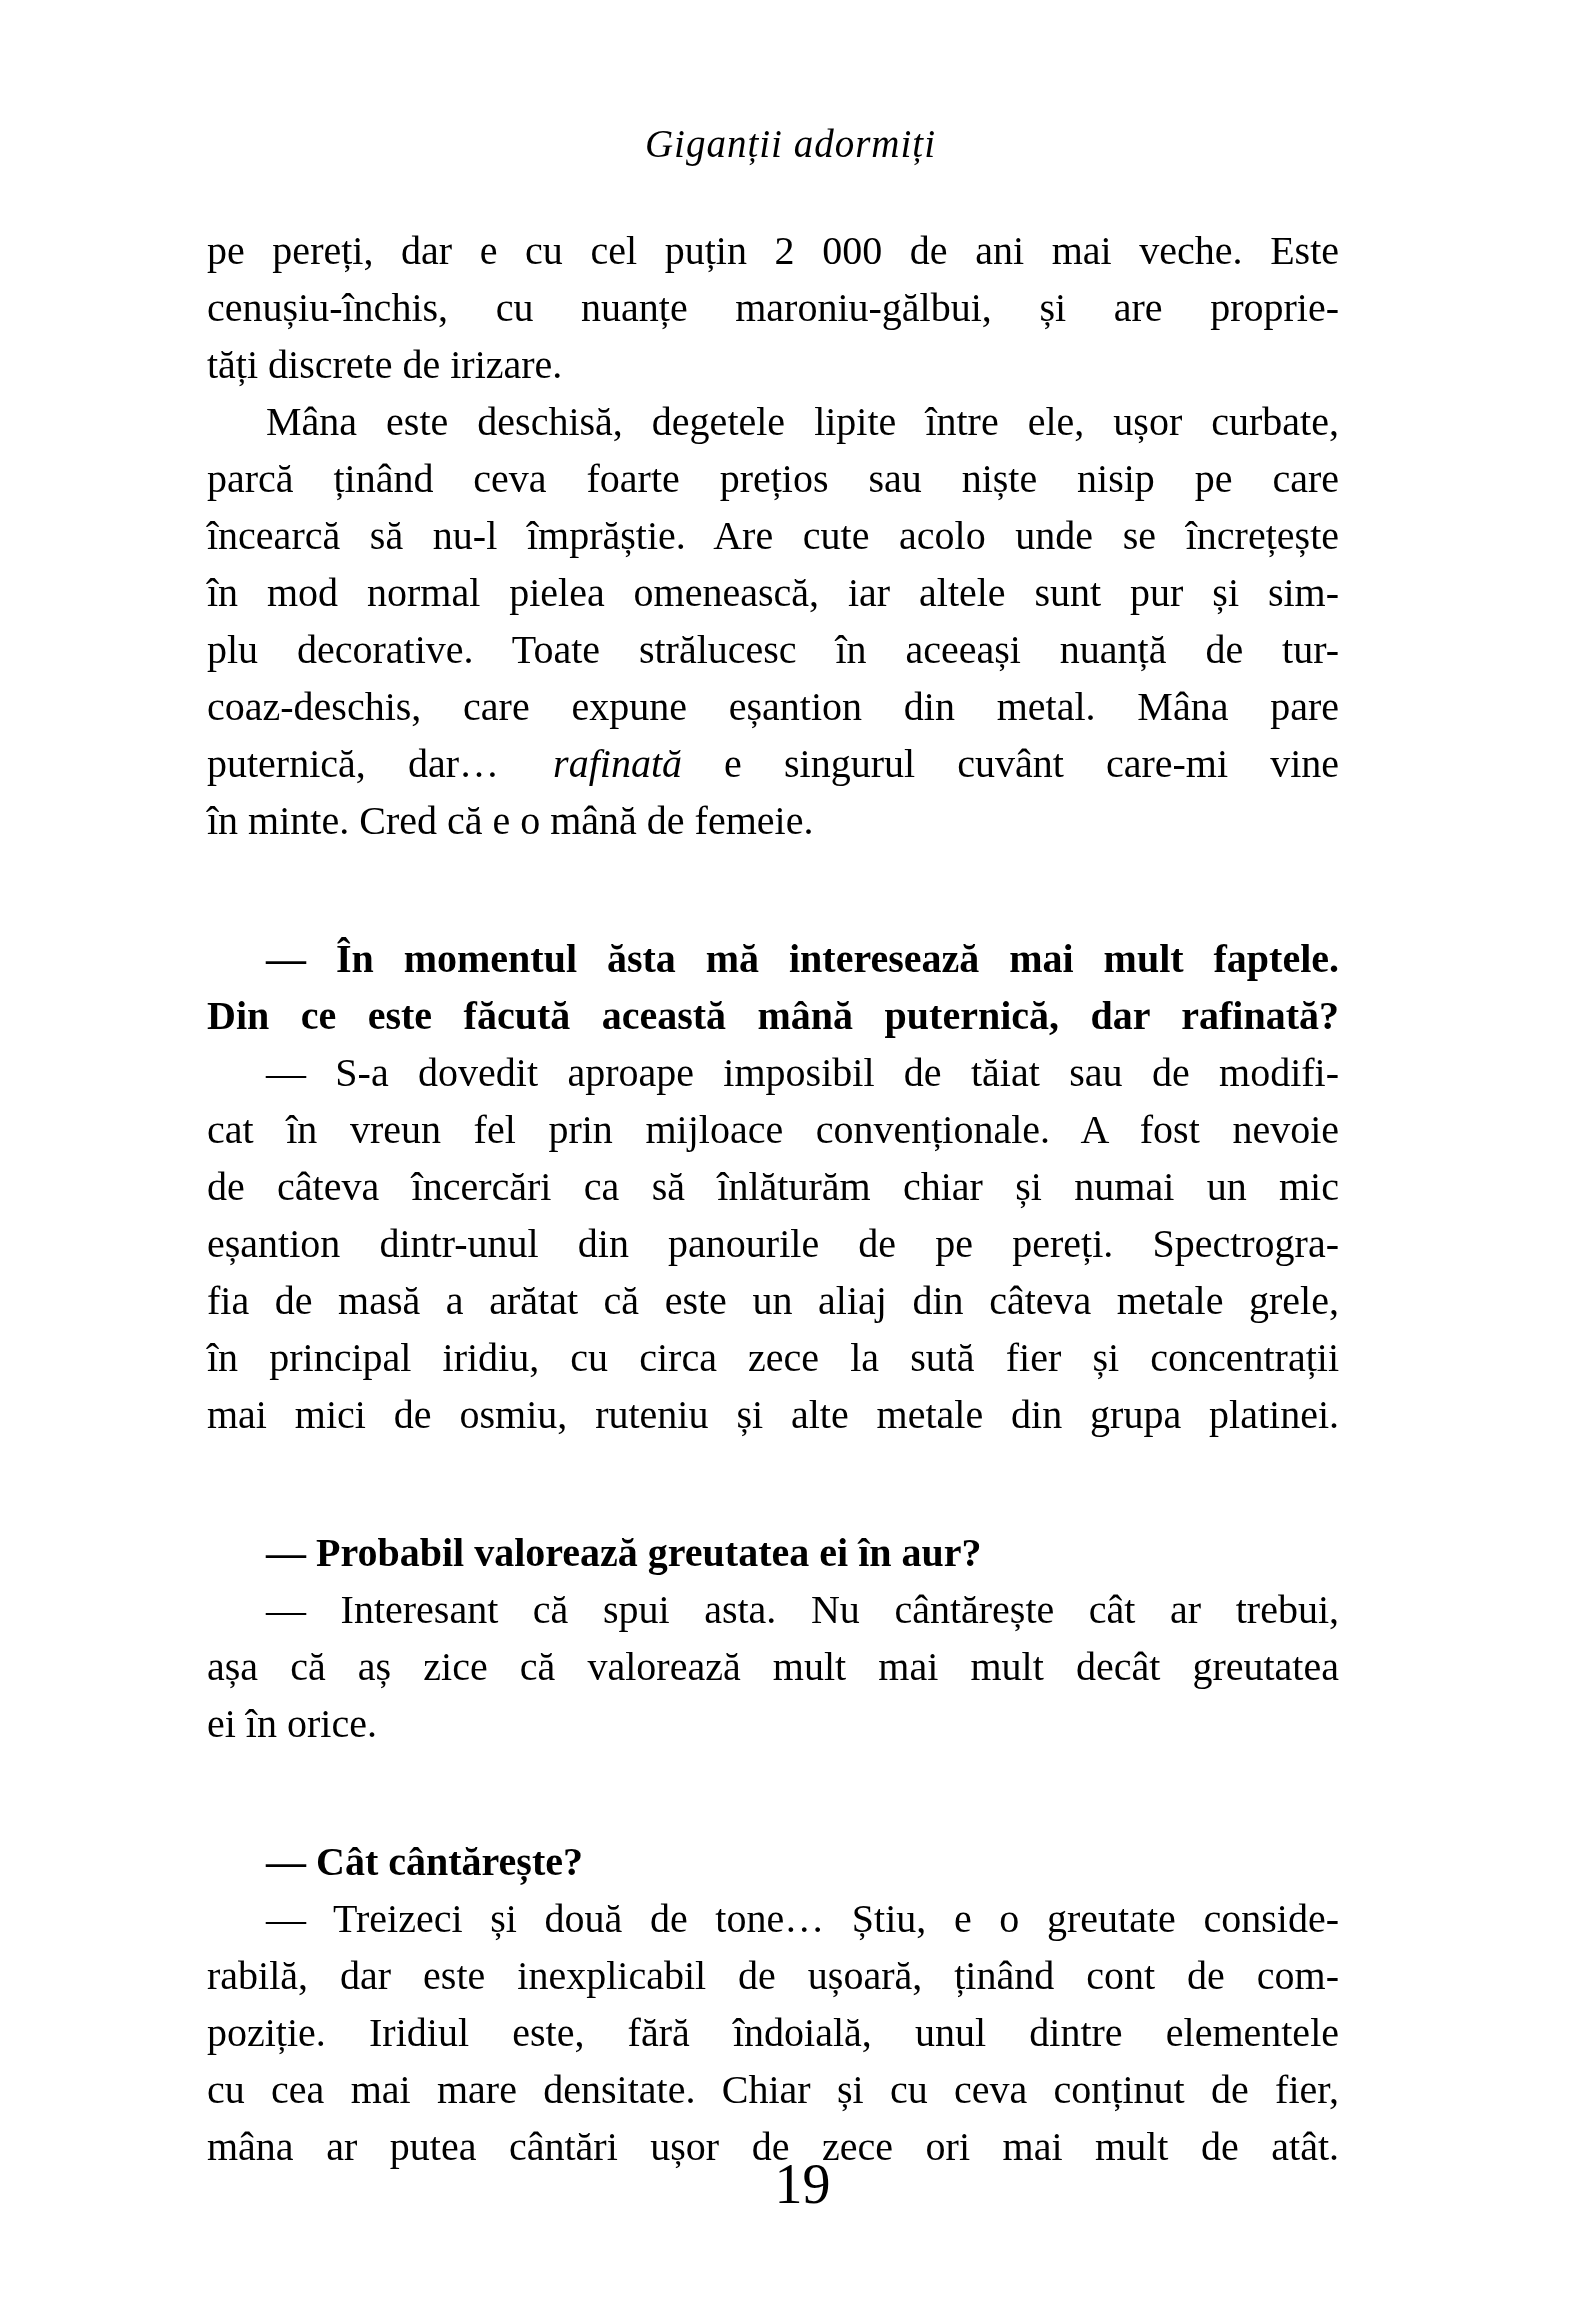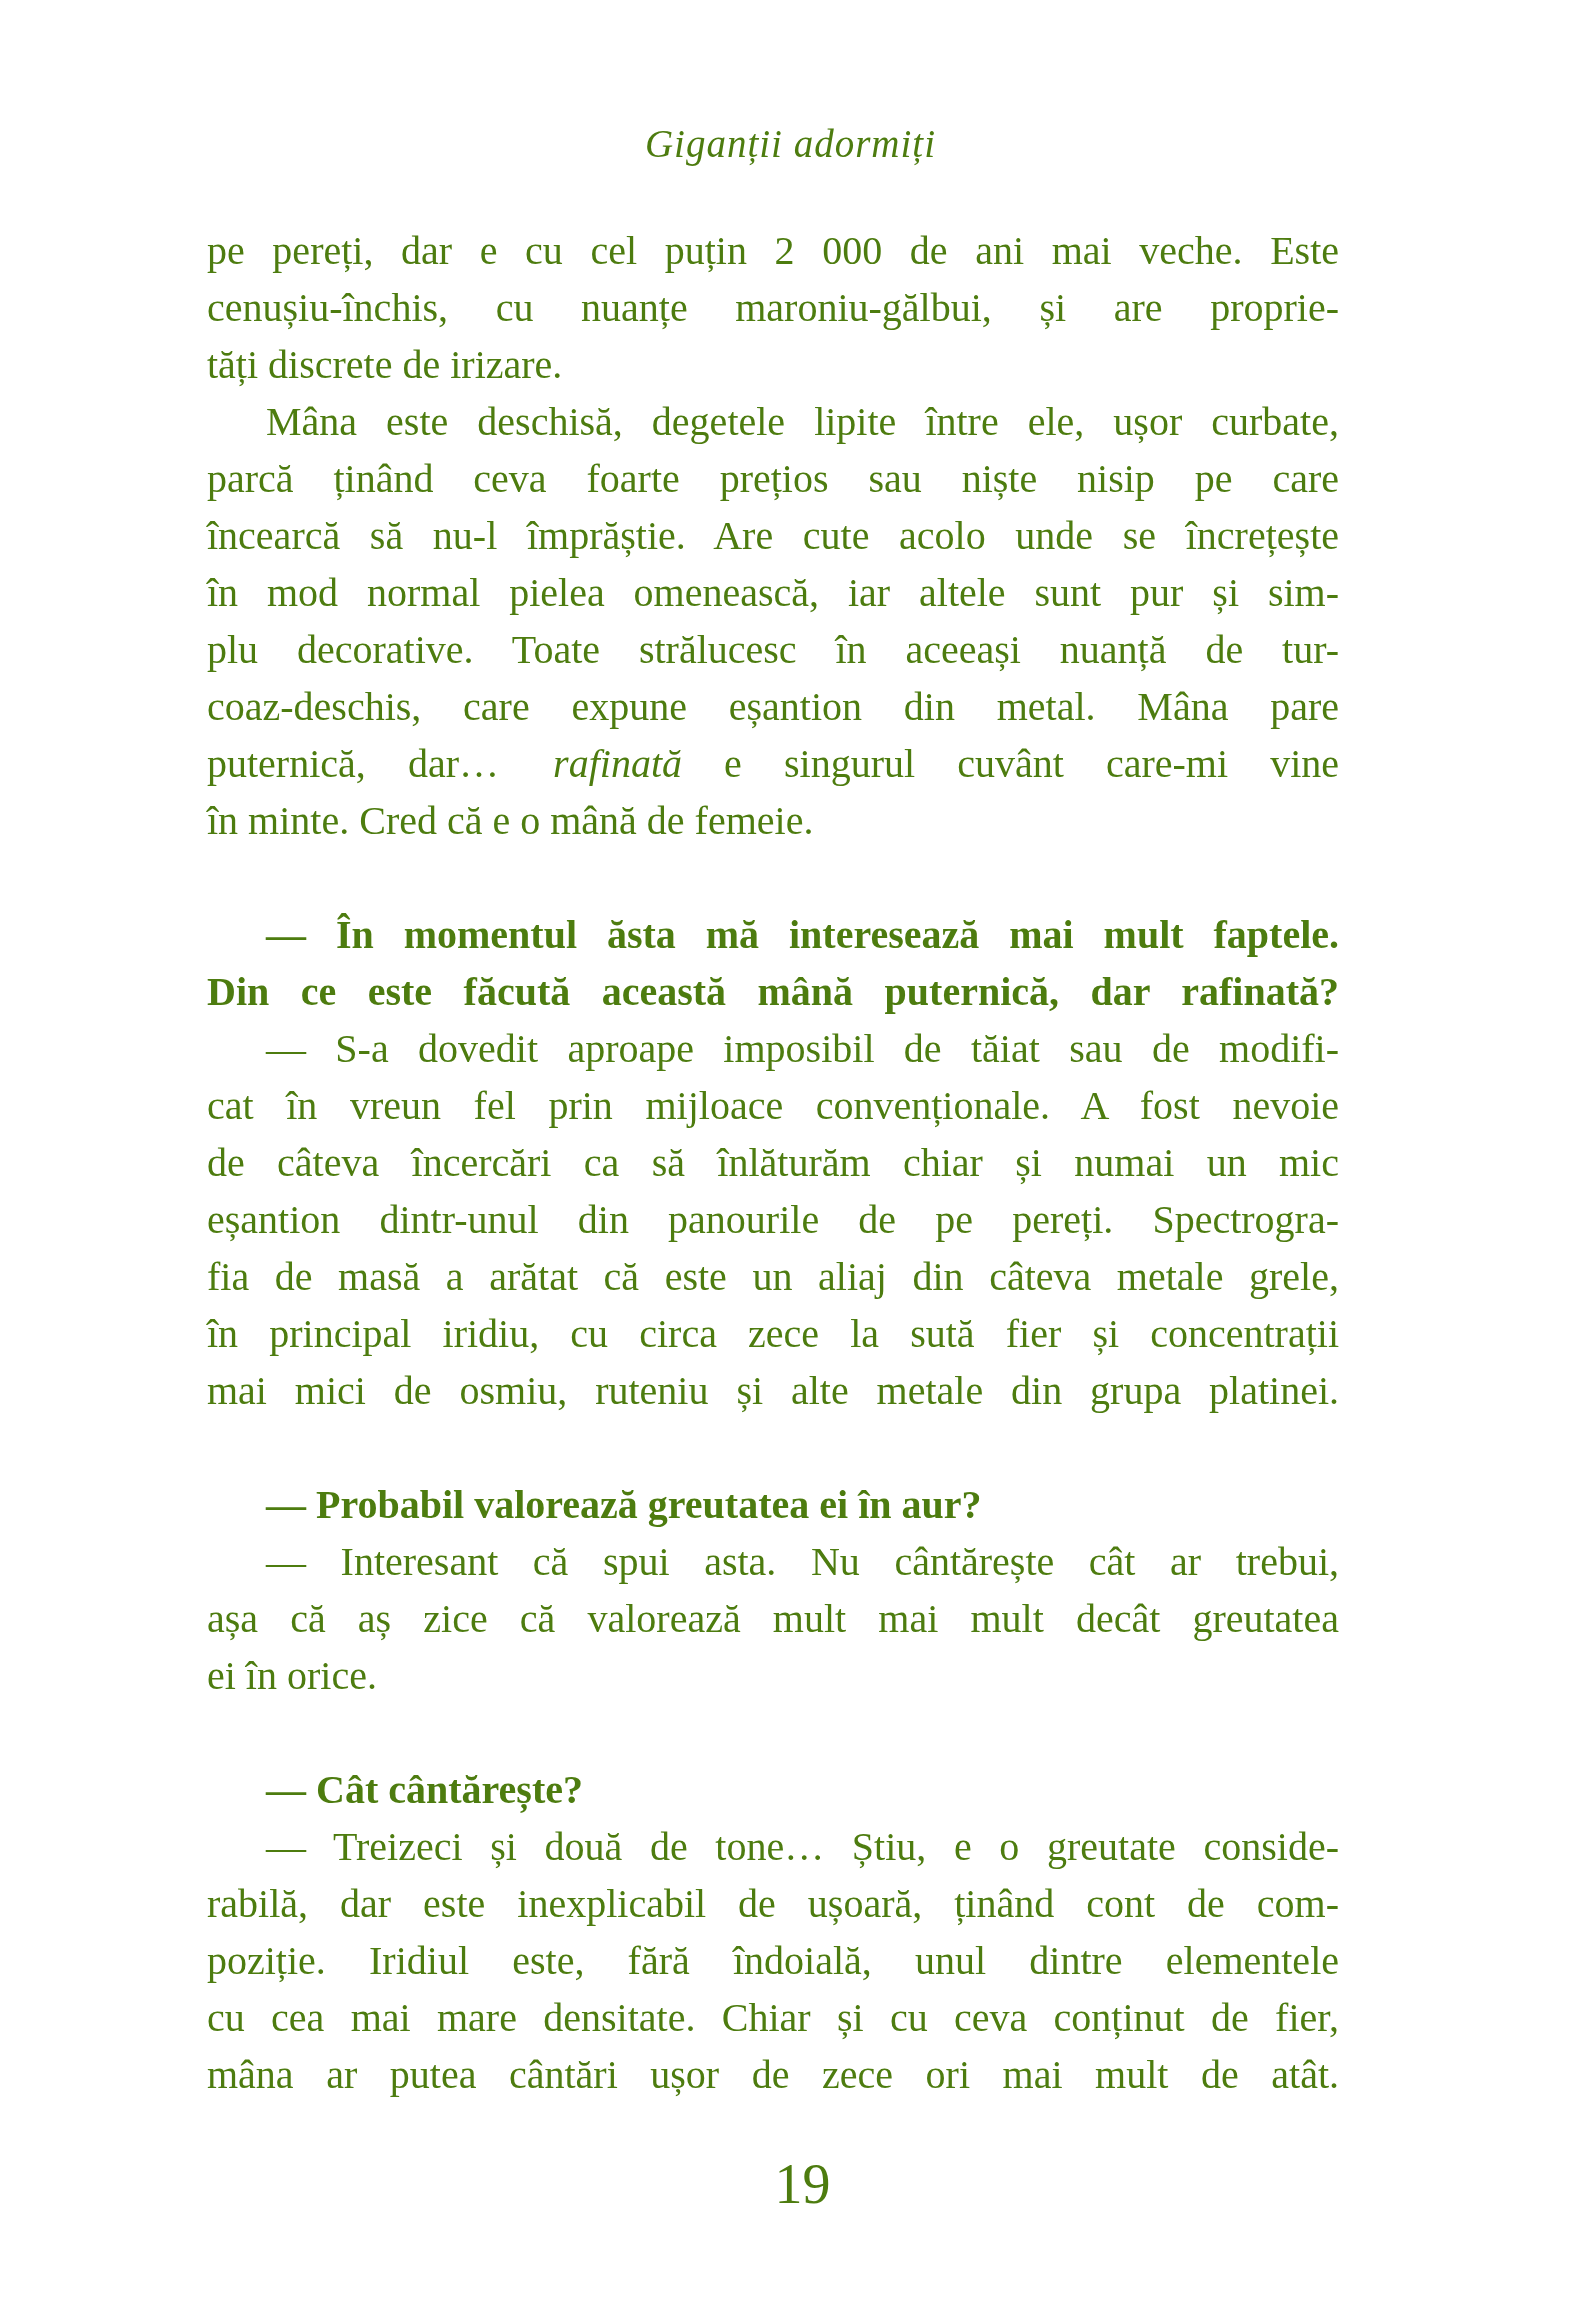--- a/index.html
+++ b/index.html
@@ -3,21 +3,21 @@
 <meta charset="utf-8">
 <style>
   * { margin: 0; padding: 0; box-sizing: border-box; }
   html, body { background: #ffffff; }
 
   .page {
     position: relative;
     width: 1581px;
     height: 2315px;
     background: #ffffff;
-    color: #4d7c0f;
+    color: #000000;
     font-family: "Liberation Serif", "DejaVu Serif", serif;
     overflow: hidden;
   }
 
   .running-header {
     position: absolute;
     top: 117px;
     left: 0;
     width: 100%;
     text-align: center;
@@ -35,21 +35,21 @@
     font-size: 40px;
   }
 
   .line {
     height: 57px;
     line-height: 57px;
     text-align: justify;
     text-align-last: justify;
   }
   .line.end  { text-align-last: left; }
-  .line.gap  { margin-top: 57px; }
+  .line.gap  { margin-top: 81px; }
   .line.indent { text-indent: 59px; }
   .line.bold { font-weight: bold; }
   .italic { font-style: italic; margin-left: 12px; }
 
   .page-number {
     position: absolute;
     top: 2156px;
     left: 12px;
     width: 100%;
     text-align: center;

